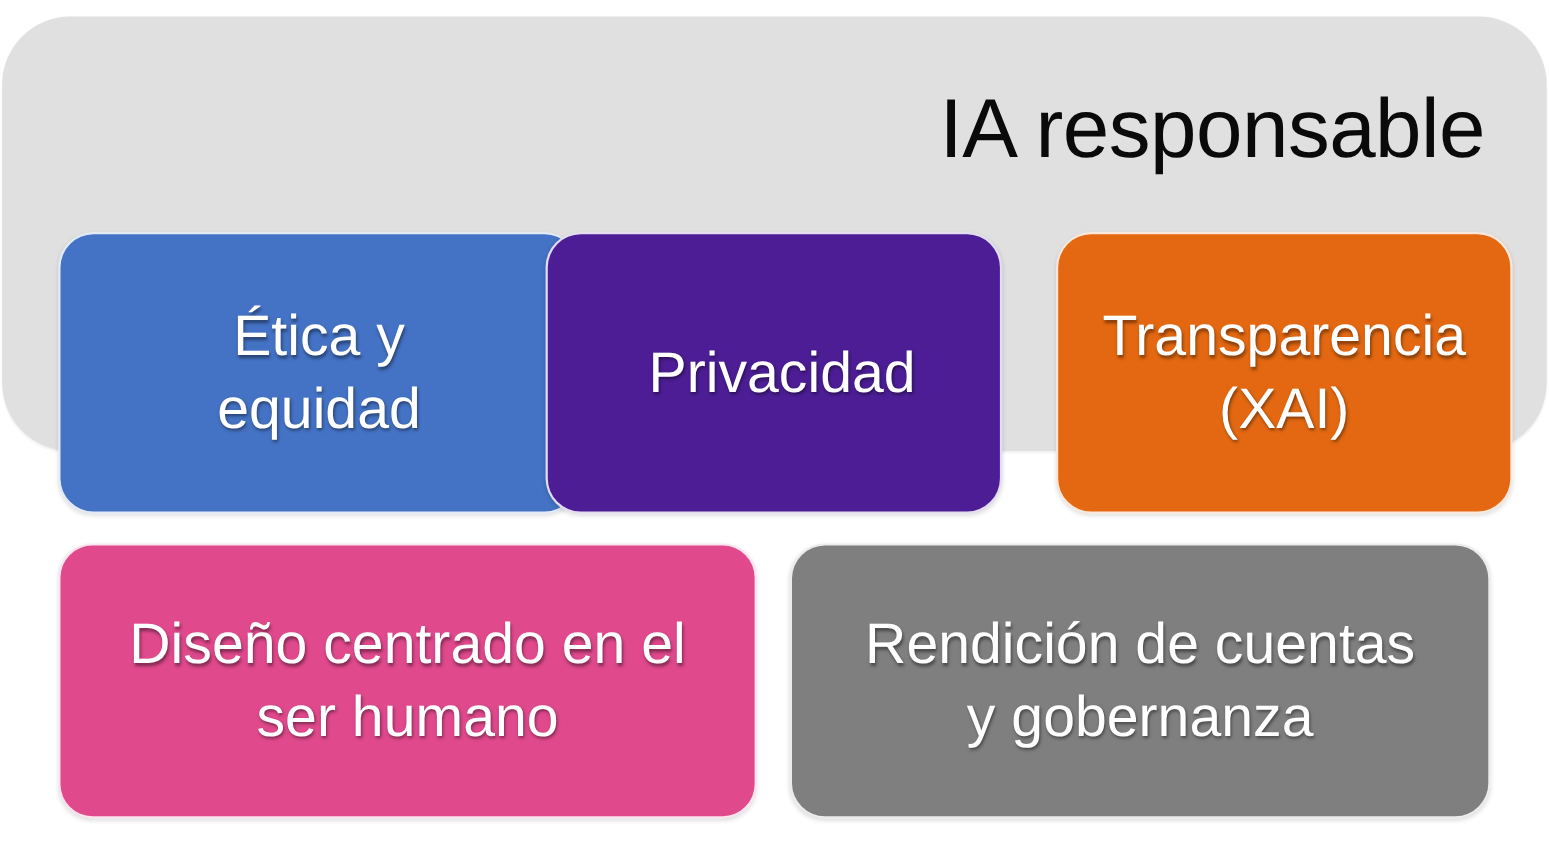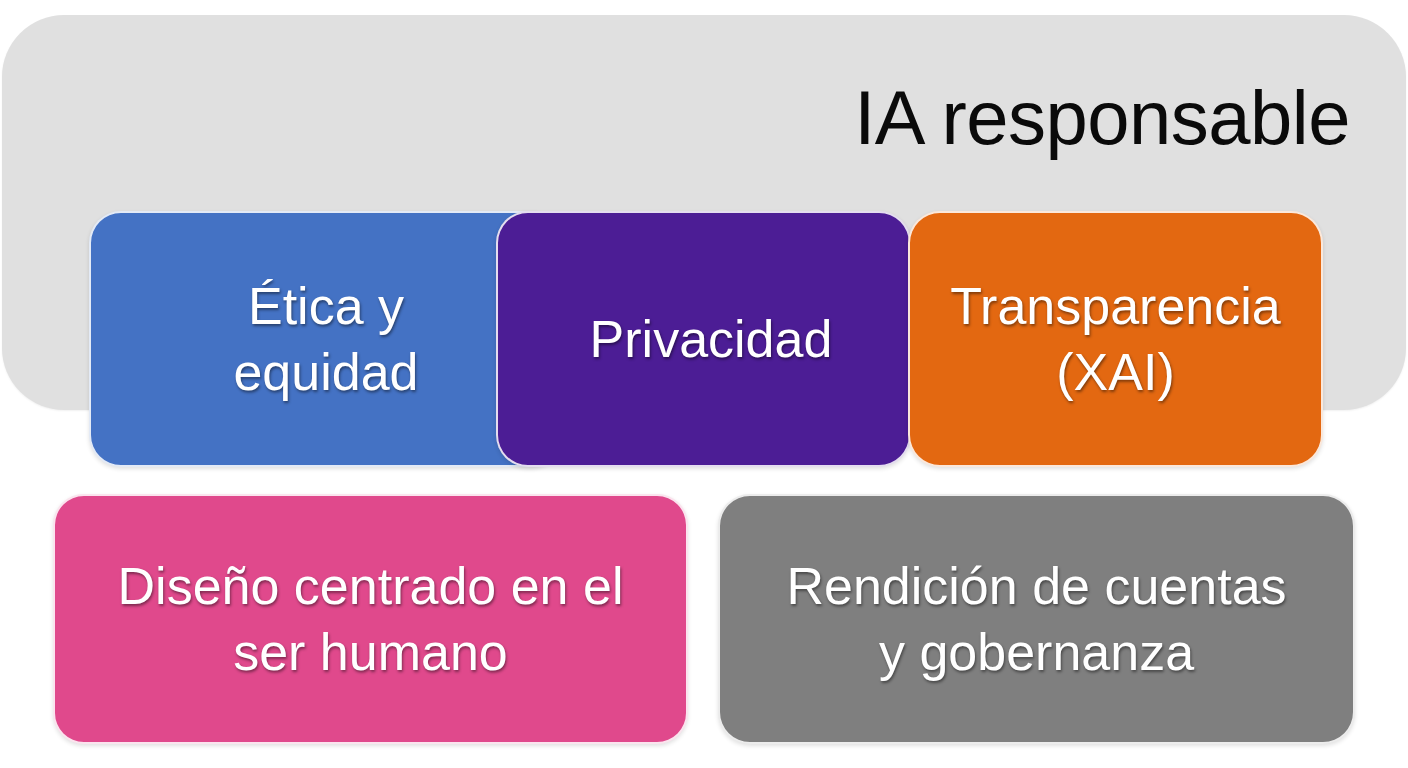--- a/index.html
+++ b/index.html
@@ -46,23 +46,23 @@
       color: #ffffff;
       font-size: 52px;
       line-height: 66px;
       text-shadow: 1px 2px 3px rgba(0,0,0,0.45);
       box-shadow: 0 2px 4px rgba(0,0,0,0.12);
     }
     .box span {
       display: block;
       padding: 0 24px;
     }
-    #box-0 { left: 53px;  top: 211px; width: 474px; height: 256px; margin-left: 36px; }
+    #box-0 { left: 53px;  top: 211px; width: 474px; height: 256px; }
     #box-1 { left: 496px; top: 211px; width: 415px; height: 256px; }
-    #box-2 { left: 908px; top: 211px; width: 415px; height: 256px; }
+    #box-2 { left: 960px; top: 211px; width: 415px; height: 256px; }
     #box-3 { left: 53px;  top: 494px; width: 635px; height: 250px; }
     #box-4 { left: 718px; top: 494px; width: 637px; height: 250px; text-align: center; }
   </style>
 </head>
 <body>
 
 <div class="container" style="background: rgb(224, 224, 224);">
   <div class="title">IA responsable</div>
 </div>
 

